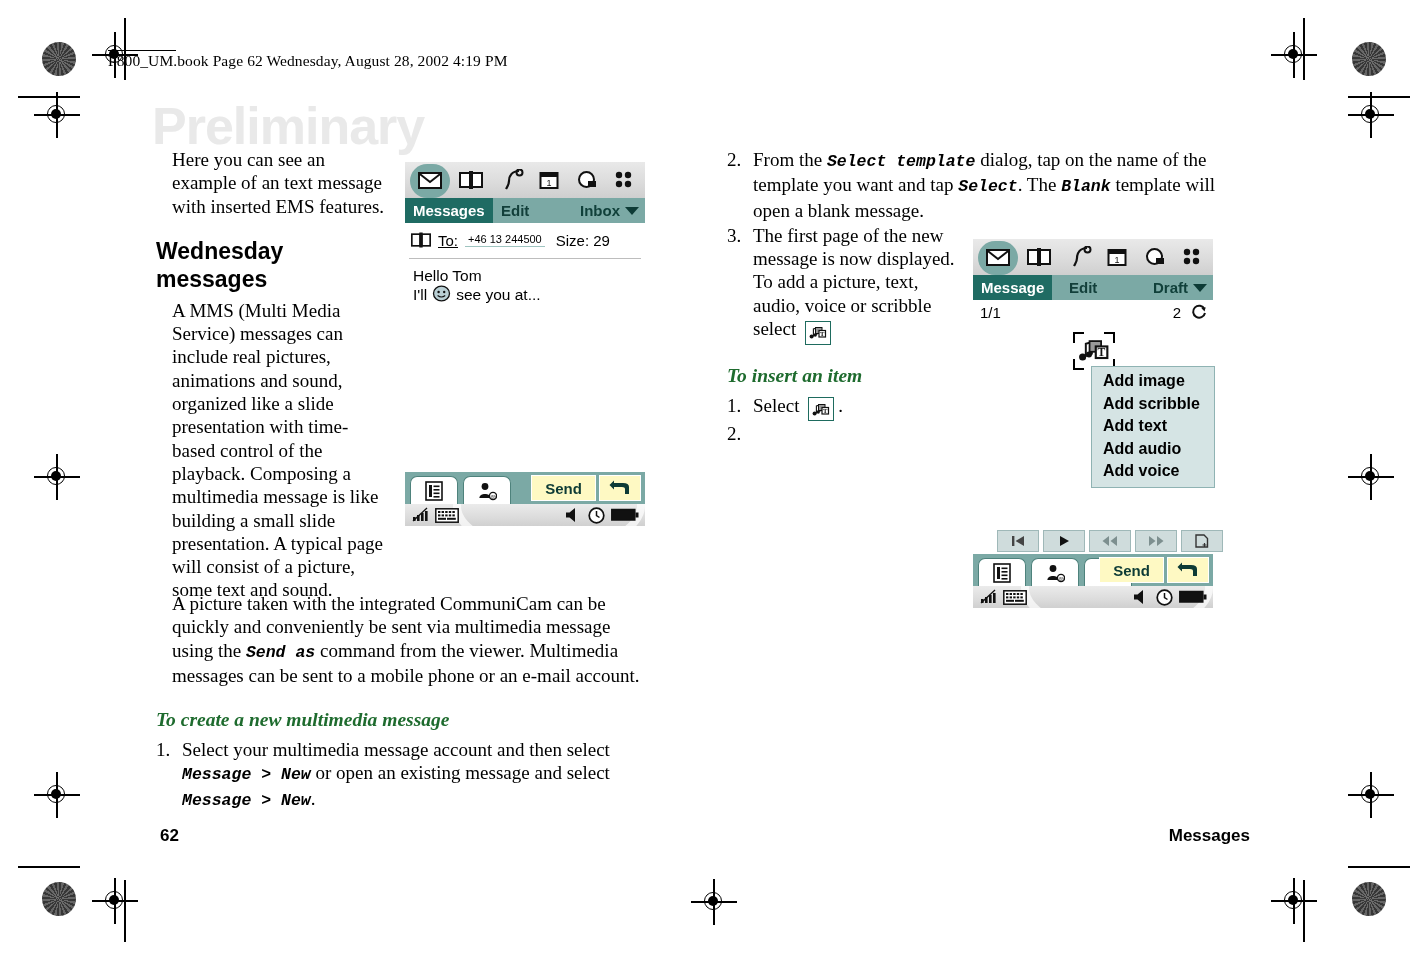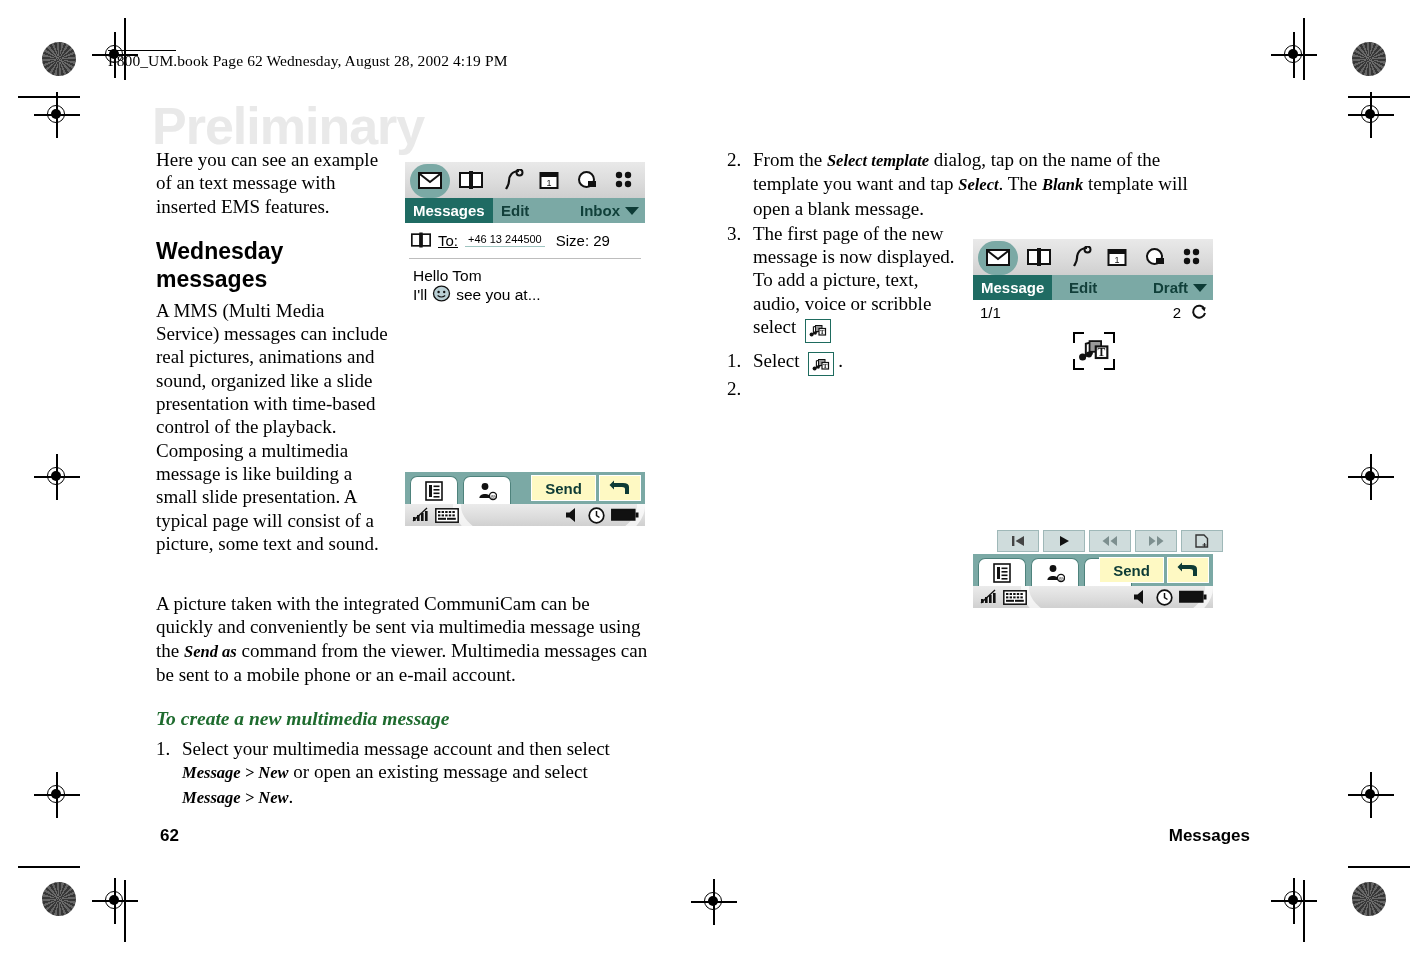--- a/index.html
+++ b/index.html
@@ -63,37 +63,37 @@
     font-weight:bold; font-size:52px; color:#e9e9e9;
     letter-spacing:-1px;
     user-select:none;
   }
 
   
   .col-left { position:absolute; left:156px; top:148px; width:232px; }
   .col-right { position:absolute; left:727px; top:148px; width:490px; }
 
   p.body {
-    margin:0 0 0 0;
+    margin:0 0 0 16px;
     font-size:19px; line-height:23.3px; color:#000;
     text-align:left;
   }
   h2.h-main {
     margin:19px 0 6px 0;
     font-family:"Liberation Sans","DejaVu Sans",sans-serif;
     font-weight:bold; font-size:23px; line-height:28px; color:#000;
   }
   h3.h-proc {
     margin:0; padding:0;
     font-family:"Liberation Serif","DejaVu Serif",serif;
     font-style:italic; font-weight:bold;
     font-size:19.5px; color:#1e6b2e; line-height:24px;
   }
   .bold-ui {
-    font-family:Liberation Serif, serif;
+    font-family:Liberation Mono, monospace;
     font-weight:bold; font-style:italic; font-size:16.5px;
   }
   .wide-block { position:absolute; left:156px; top:592px; width:495px; }
   ol.steps { margin:6px 0 0 0; padding:0; list-style:none; }
   ol.steps > li {
     position:relative; padding-left:26px;
     font-size:19px; line-height:23.3px; margin-bottom:1px;
   }
   ol.steps > li .num { position:absolute; left:0; top:0; }
 
@@ -526,20 +526,21 @@
           <circle cx="2.6" cy="11.4" r="2" fill="#111"></circle>
             <circle cx="6.2" cy="10" r="1.7" fill="#111"></circle>
           <path d="M4.4 11.4 L4.4 4 L7.8 3 L7.8 10" stroke="#111" stroke-width="1.1" fill="none"></path>
           <rect x="6.5" y="2.5" width="6.5" height="6" fill="#9a9a9a" stroke="#111" stroke-width="1"></rect>
           <rect x="10" y="5.5" width="6.5" height="6.5" fill="#fff" stroke="#111" stroke-width="1.2"></rect>
           <text x="13.2" y="11" font-size="6.6" text-anchor="middle" fill="#111" font-family="serif" font-weight="bold">T</text>
         </svg>
       </span>
     </li>
   </ol>
+  <h3 class="h-proc" style="margin-top:19px;">To insert an item</h3>
   <ol class="steps" style="width:240px;">
     <li>
       <span class="num">1.</span><span>Select</span>
       <span class="inline-icon" style="margin:0 4px;">
         <svg width="18" height="15" viewBox="0 0 18 15">
           <circle cx="2.6" cy="11.4" r="2" fill="#111"></circle>
             <circle cx="6.2" cy="10" r="1.7" fill="#111"></circle>
           <path d="M4.4 11.4 L4.4 4 L7.8 3 L7.8 10" stroke="#111" stroke-width="1.1" fill="none"></path>
           <rect x="6.5" y="2.5" width="6.5" height="6" fill="#9a9a9a" stroke="#111" stroke-width="1"></rect>
           <rect x="10" y="5.5" width="6.5" height="6.5" fill="#fff" stroke="#111" stroke-width="1.2"></rect>
@@ -629,20 +630,27 @@
         <circle cx="2.6" cy="11.4" r="2" fill="#111"></circle>
           <circle cx="6.2" cy="10" r="1.7" fill="#111"></circle>
         <path d="M4.4 11.4 L4.4 4 L7.8 3 L7.8 10" stroke="#111" stroke-width="1.1" fill="none"></path>
         <rect x="6.5" y="2.5" width="6.5" height="6" fill="#9a9a9a" stroke="#111" stroke-width="1"></rect>
         <rect x="10" y="5.5" width="6.5" height="6.5" fill="#fff" stroke="#111" stroke-width="1.2"></rect>
         <text x="13.2" y="11" font-size="6.6" text-anchor="middle" fill="#111" font-family="serif" font-weight="bold">T</text>
       </svg>
     </span>
   </div>
 
+  <div class="popmenu" style="left:118px;top:127px;width:122px;">
+    <div class="mi">Add image</div>
+    <div class="mi">Add scribble</div>
+    <div class="mi">Add text</div>
+    <div class="mi">Add audio</div>
+    <div class="mi">Add voice</div>
+  </div>
 </div>
 
 <div class="phone" style="left:973px;top:530px;width:240px;height:78px;background:transparent;">
 
   <div class="mediactrls" style="left:24px;top:0;">
     <div class="mb">
       <svg width="16" height="12" viewBox="0 0 16 12">
           <rect x="2" y="1" width="2.4" height="10" fill="#444"></rect>
           <path d="M14 1 L14 11 L5.6 6 Z" fill="#444"></path>
         </svg>

